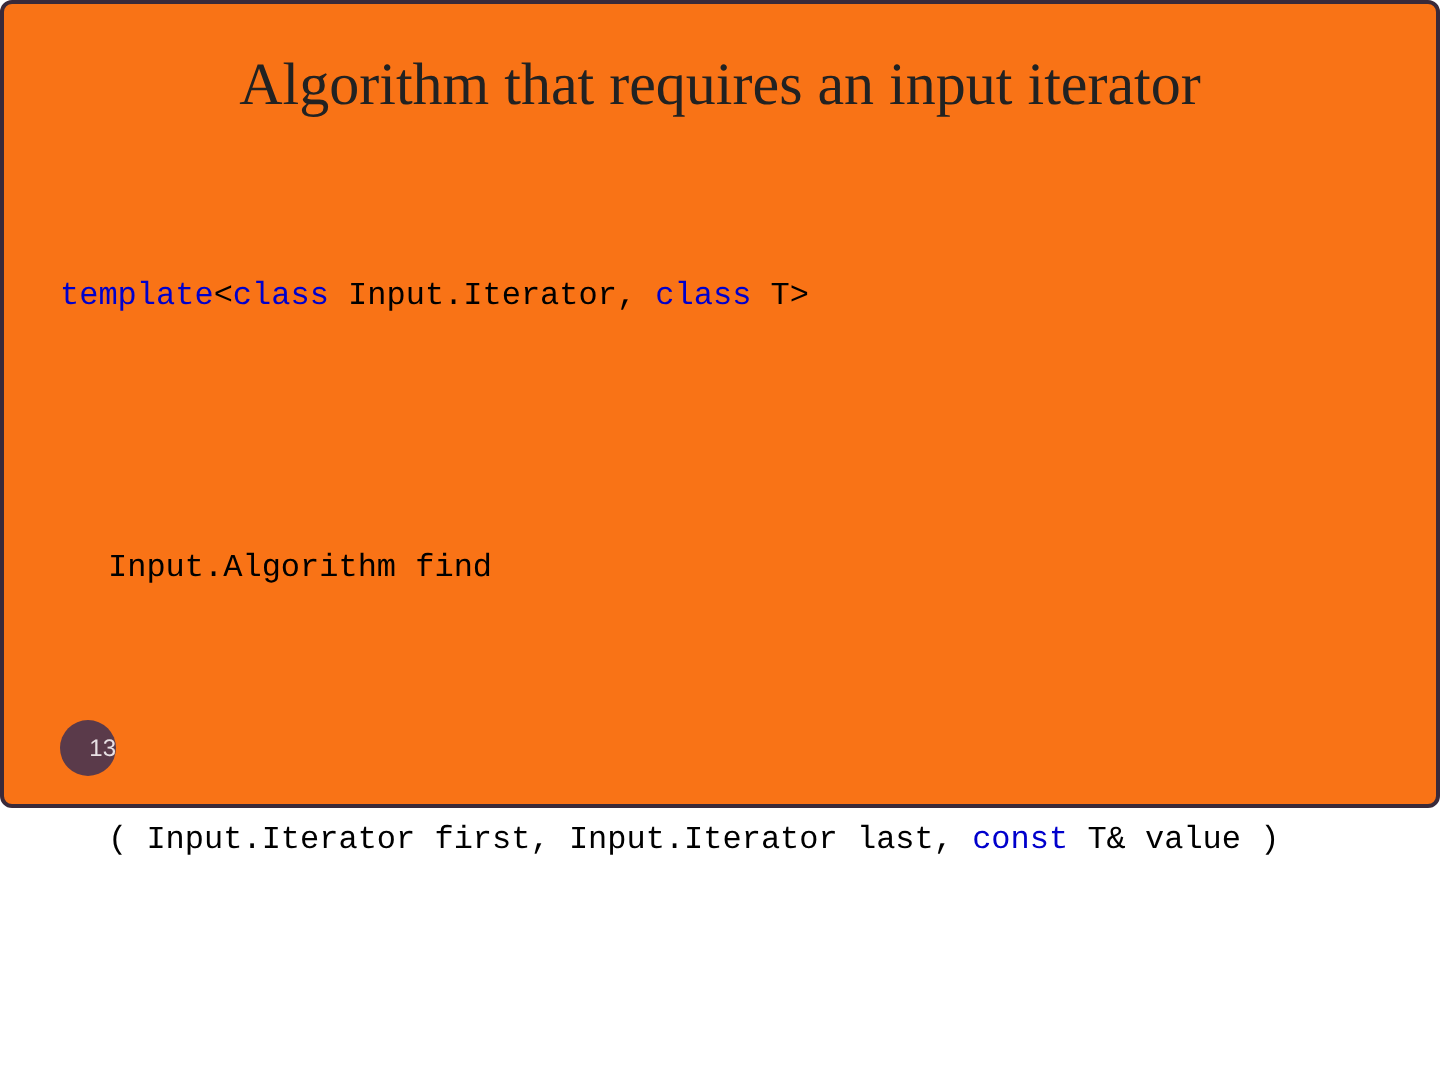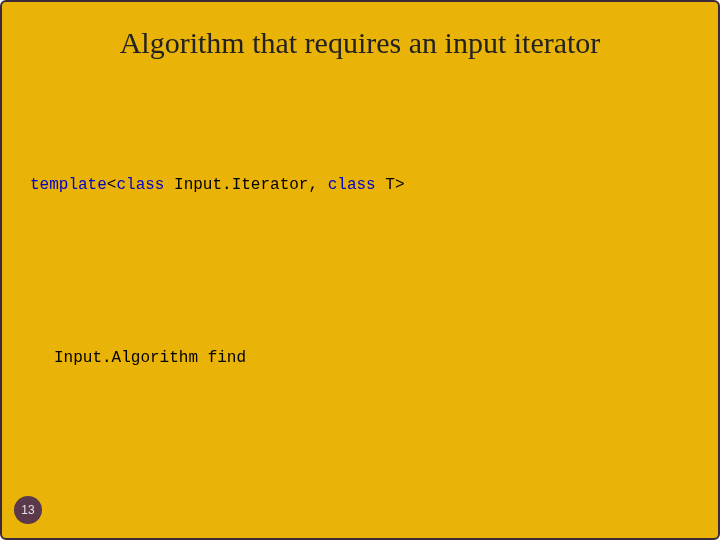--- a/index.html
+++ b/index.html
@@ -5,74 +5,75 @@
   * { margin: 0; padding: 0; box-sizing: border-box; }
   body {
     width: 720px;
     height: 540px;
     background: #fff;
     font-family: Georgia, 'Times New Roman', serif;
     position: relative;
   }
   .slide {
     width: 720px;
-    height: 540px;
-    background: #eab308;
+    height: 404px;
+    background: #f97316;
     border: 2px solid #3a2a3a;
     border-radius: 6px;
     position: relative;
     padding: 24px 28px 20px 28px;
   }
   .title {
     font-size: 30px;
     color: #222;
     text-align: center;
     margin-bottom: 26px;
     font-family: Georgia, 'Times New Roman', serif;
     font-weight: normal;
   }
   .code {
     font-family: Consolas, 'Courier New', monospace;
     font-size: 16px;
     line-height: 1.55;
     color: #000;
     white-space: pre;
   }
-  .code .line { display: block; margin-top: 37px; }
+  .code .line { display: block; }
   .ind1 { padding-left: 24px; }
   .kw-blue { color: #0000cc; }
   .page-badge {
     position: absolute;
-    left: 12px;
+    left: 28px;
     bottom: 14px;
     width: 28px;
     height: 28px;
     border-radius: 50%;
     background: #5a3a4a;
     color: #e8e0e4;
     display: flex;
     align-items: center;
-    justify-content: center;
+    justify-content: flex-end;
     font-family: Arial, sans-serif;
     font-size: 12px;
   }
   .gap { height: 12px; }
 </style>
 </head>
 <body>
 
 <div class="slide">
 
   <h1 class="title">Algorithm that requires an input iterator</h1>
 
   <div class="code">
     <span class="line"><span class="kw-blue">template</span><span>&lt;</span><span class="kw-blue">class</span><span> Input.Iterator, </span><span class="kw-blue">class</span><span> T&gt;</span></span>
     <div class="gap"></div>
     <span class="line ind1">Input.Algorithm find</span>
     <div class="gap"></div>
+    <span class="line ind1"><span>( Input.Iterator first, Input.Iterator last, </span><span class="kw-blue">const</span><span> T&amp; value )</span></span>
     <div class="gap"></div>
     
     
     
     
     
     
     
     
     

